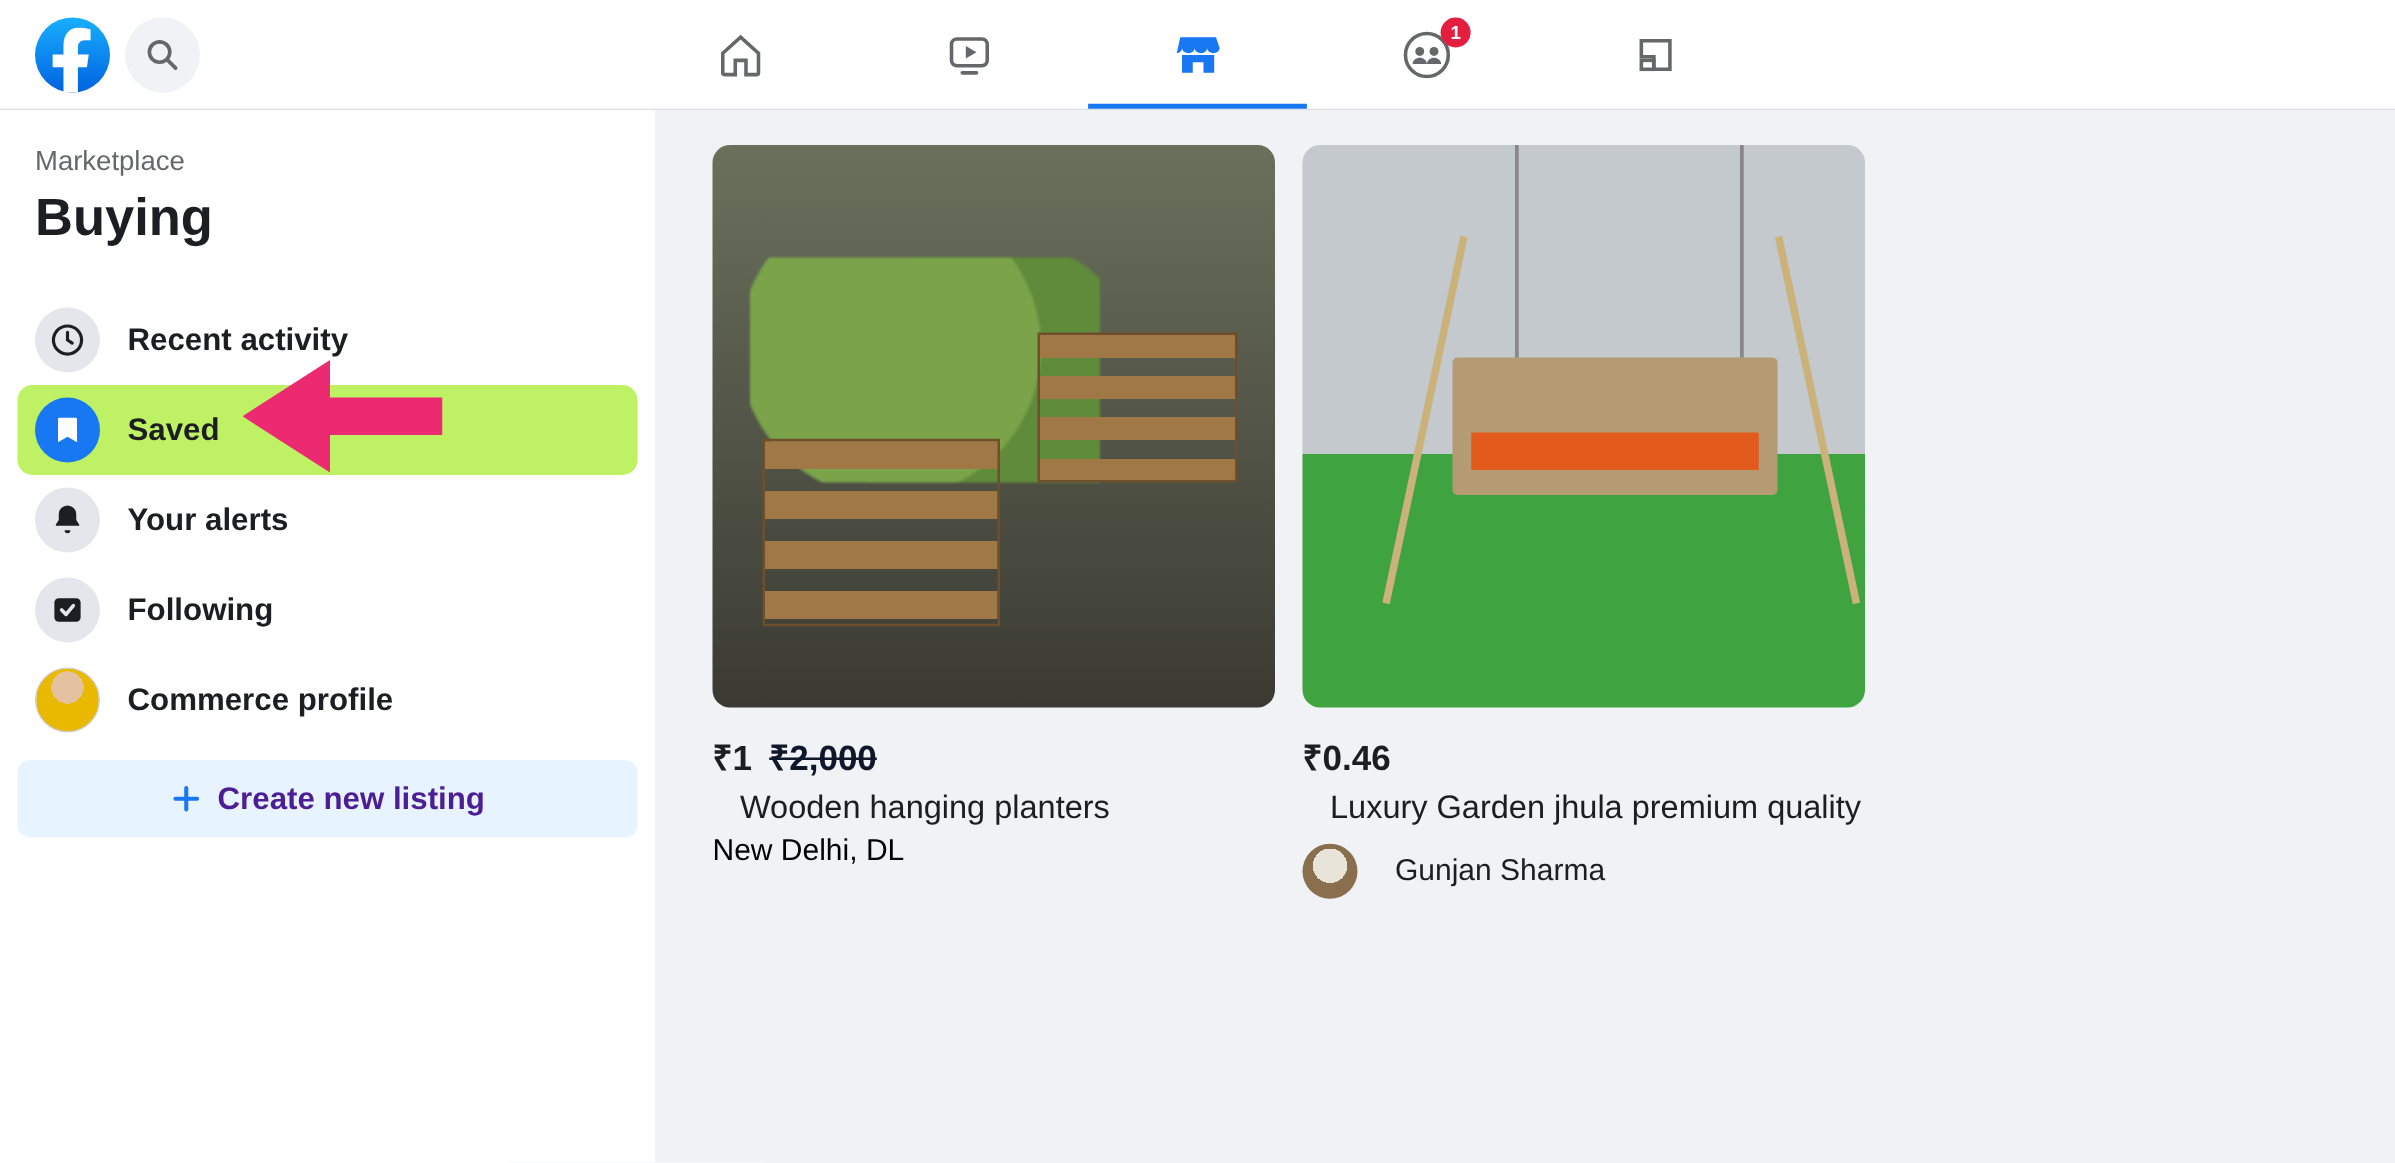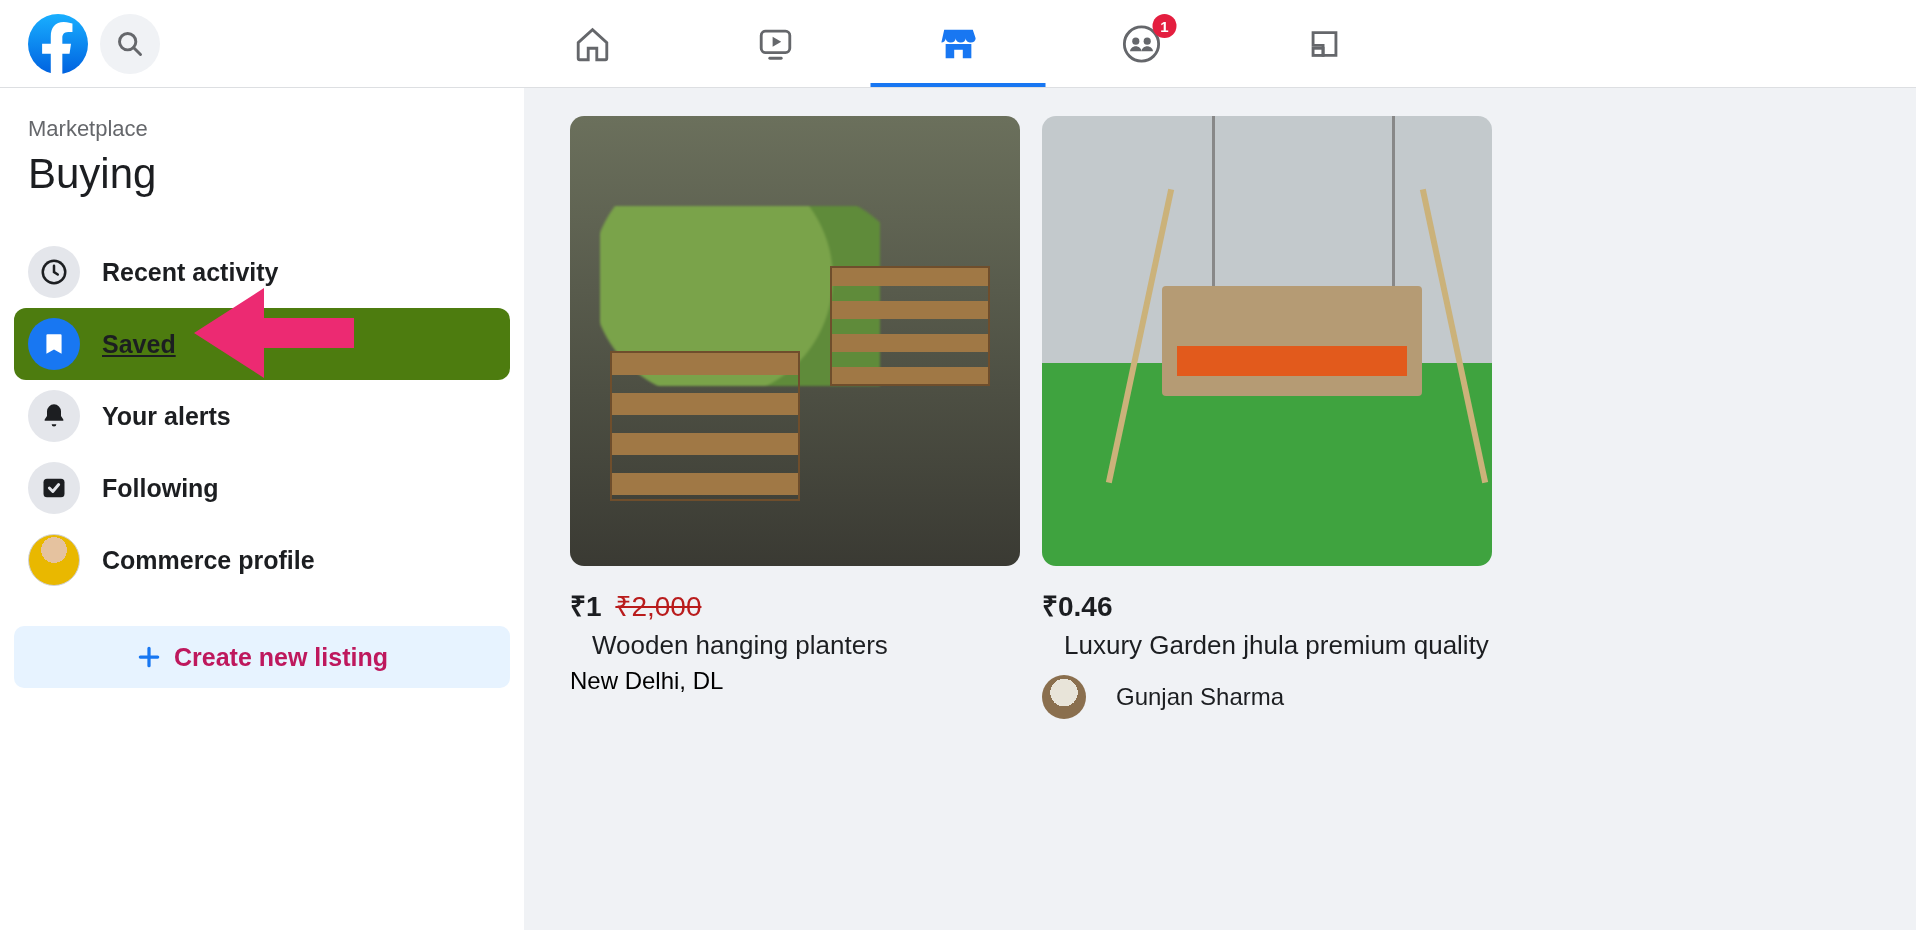--- a/index.html
+++ b/index.html
@@ -79,54 +79,54 @@
     width: 524px;
     padding: 28px 14px 0 14px;
   }
   .crumb {
     font-size: 22px;
     color: #65676b;
     padding-left: 14px;
   }
   .page-title {
     font-size: 42px;
-    font-weight: 400;
+    font-weight: 700;
     padding-left: 14px;
     margin-top: 8px;
     margin-bottom: 38px;
   }
   .nav-item {
     height: 72px;
     border-radius: 12px;
     display:flex;align-items:center;
     padding-left: 14px;
     gap: 22px;
     cursor:pointer;
     font-size: 25px;
     font-weight: 600;
     position: relative;
   }
-  .nav-item.active { background:#4d7c0f;text-decoration:underline; }
+  .nav-item.active { background:#bef264; }
   .nav-icon {
     width: 52px; height: 52px;
     border-radius: 50%;
     background:#e4e6eb;
     display:flex;align-items:center;justify-content:center;
   }
   .nav-item.active .nav-icon { background:#1877f2; }
   .avatar-sm {
     width:52px;height:52px;border-radius:50%;
     background: radial-gradient(circle at 50% 30%, #e5c29f 0 30%, #e9b800 30% 100%);
     border:1px solid #d0d0d0;
   }
   .create-btn {
-    margin-top: 30px;
+    margin-top: 12px;
     height: 62px;
     background:#e7f3ff;
-    color:#be185d;
+    color:#4c1d95;
     border-radius:10px;
     display:flex;align-items:center;justify-content:center;
     gap:12px;
     font-size:25px;
     font-weight:600;
     cursor:pointer;
   }
   .arrow-annot {
     position:absolute;
     left: 180px; top: -30px;
@@ -190,22 +190,22 @@
   .chain-l,.chain-r{
     position:absolute;top:0;width:3px;height:180px;background:#888;
   }
   .chain-l{left:170px}.chain-r{left:350px}
   .price-row {
     margin-top: 20px;
     font-size: 28px;
     font-weight: 800;
   }
   .old-price {
-    font-weight:400;
-    color:#b91c1c;
+    font-weight:700;
+    color:#0f172a;
     text-decoration: line-through;
     margin-left: 6px;
   }
   .item-title {
     font-size: 26px;
     margin-top: 6px;
     margin-left: 22px;
   }
   .item-sub {
     font-size: 24px;

